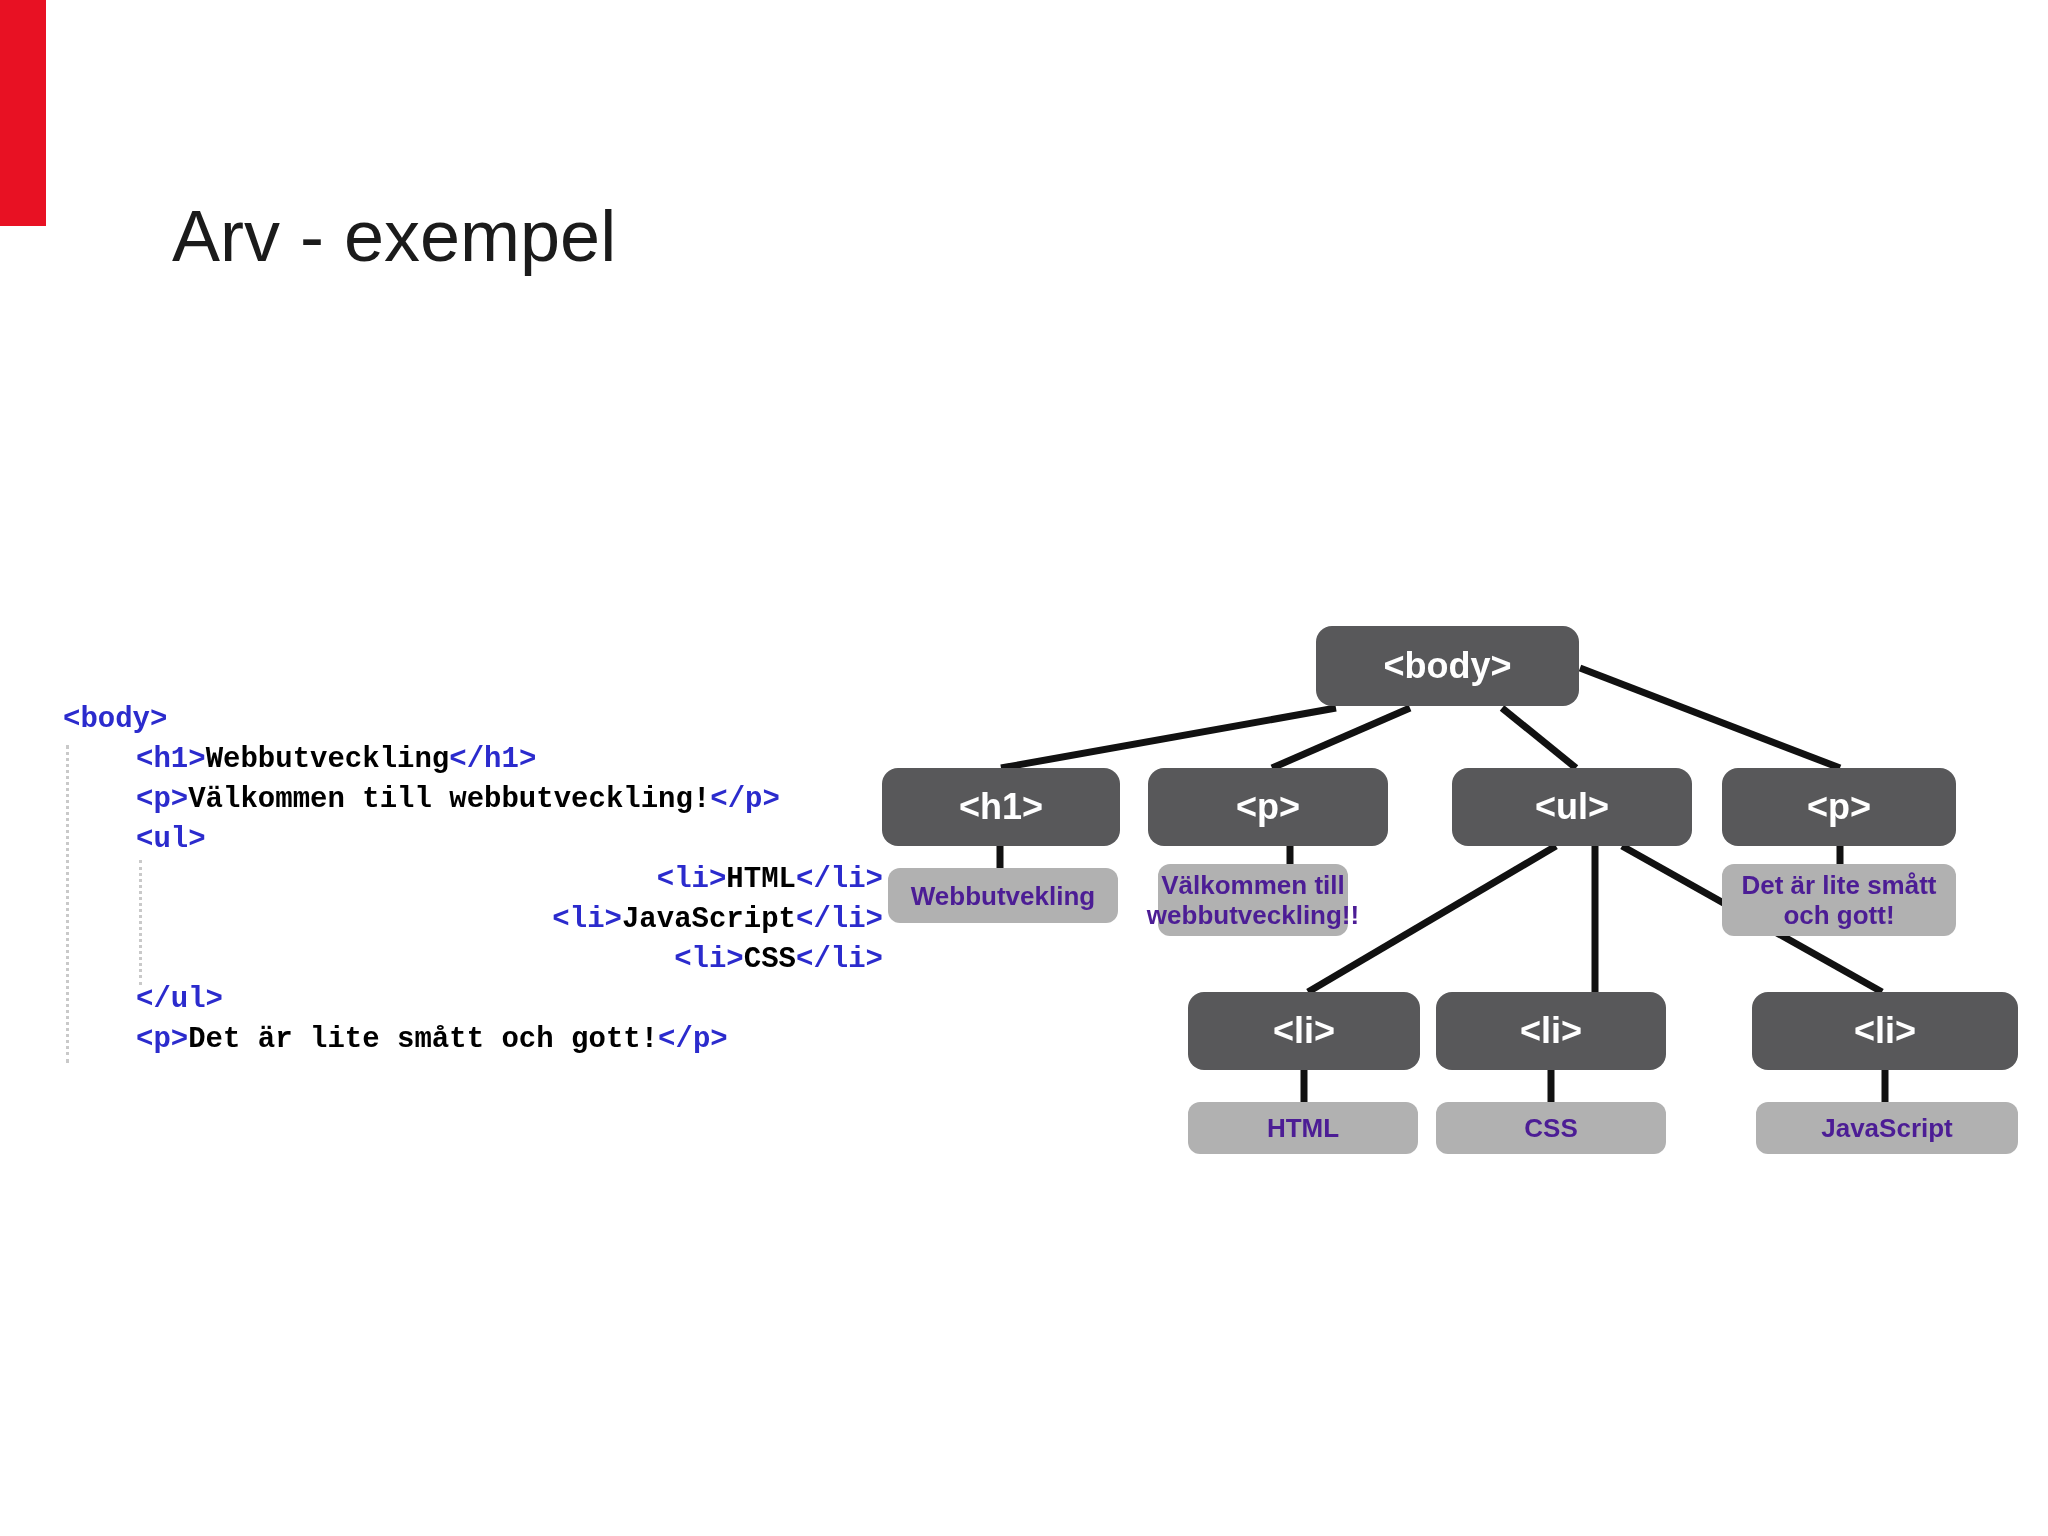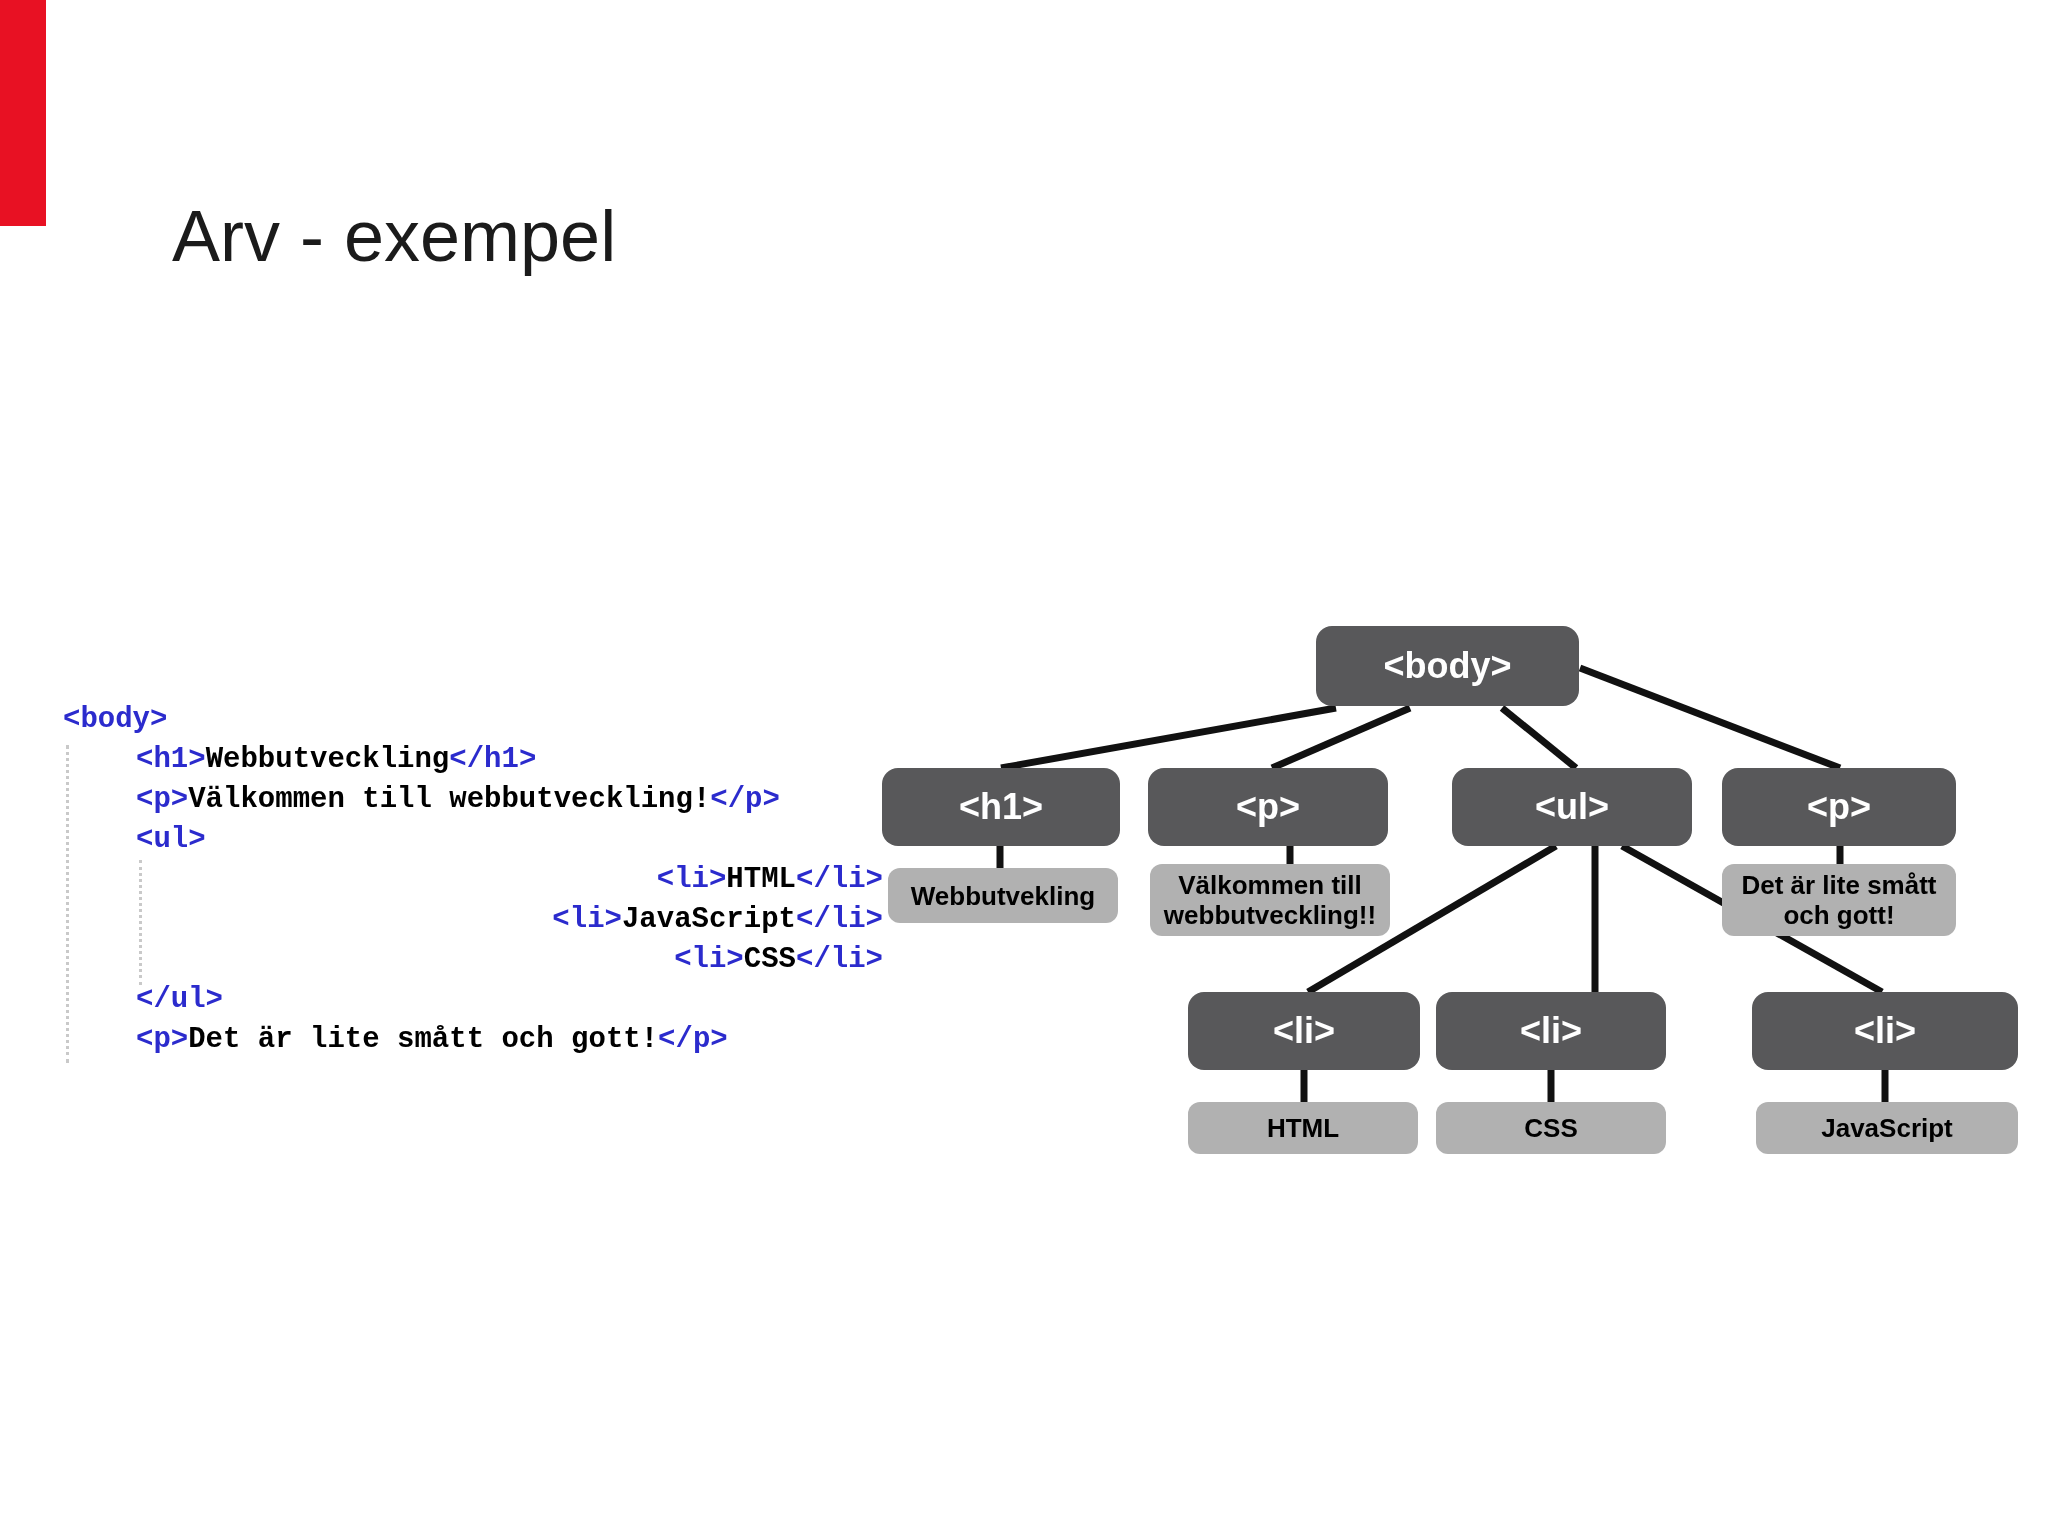--- a/index.html
+++ b/index.html
@@ -29,21 +29,21 @@
   .g1{left:3px;top:45px;height:318px;}
   .g2{left:76px;top:160px;height:125px;}
 
   
   .tree{position:absolute;left:860px;top:600px;width:1188px;height:580px;}
   .tree svg{position:absolute;left:0;top:0;}
   .node{position:absolute;display:flex;align-items:center;justify-content:center;
         background:var(--node-bg,#58585a);color:#ffffff;font-weight:bold;font-size:36px;
         border-radius:16px;white-space:nowrap;}
   .lbl{position:absolute;display:flex;flex-direction:column;align-items:center;justify-content:center;
-       background:var(--label-bg,#b1b1b1);color:#000000;font-weight:bold;font-size:26px;
+       background:var(--label-bg,#b1b1b1);color:#4c1d95;font-weight:bold;font-size:26px;
        line-height:30px;border-radius:12px;text-align:center;}
 </style>
 </head>
 <body>
 
 <div class="slide">
 
   <div class="accent-bar"></div>
 
   <h1 class="title">Arv - exempel</h1>
@@ -82,21 +82,21 @@
     </svg>
 
     <div class="node" style="left:456px;top:26px;width:263px;height:80px">&lt;body&gt;</div>
 
     <div class="node" style="left:22px;top:168px;width:238px;height:78px">&lt;h1&gt;</div>
     <div class="node" style="left:288px;top:168px;width:240px;height:78px">&lt;p&gt;</div>
     <div class="node" style="left:592px;top:168px;width:240px;height:78px">&lt;ul&gt;</div>
     <div class="node" style="left:862px;top:168px;width:234px;height:78px">&lt;p&gt;</div>
 
     <div class="lbl" style="left:28px;top:268px;width:230px;height:55px">Webbutvekling</div>
-    <div class="lbl" style="left:290px;top:264px;width:240px;height:72px">
+    <div class="lbl" style="left:298px;top:264px;width:190px;height:72px">
       <div>Välkommen till</div>
       <div>webbutveckling!!</div>
     </div>
     <div class="lbl" style="left:862px;top:264px;width:234px;height:72px">
       <div>Det är lite smått</div>
       <div>och gott!</div>
     </div>
 
     <div class="node" style="left:328px;top:392px;width:232px;height:78px">&lt;li&gt;</div>
     <div class="node" style="left:576px;top:392px;width:230px;height:78px">&lt;li&gt;</div>

